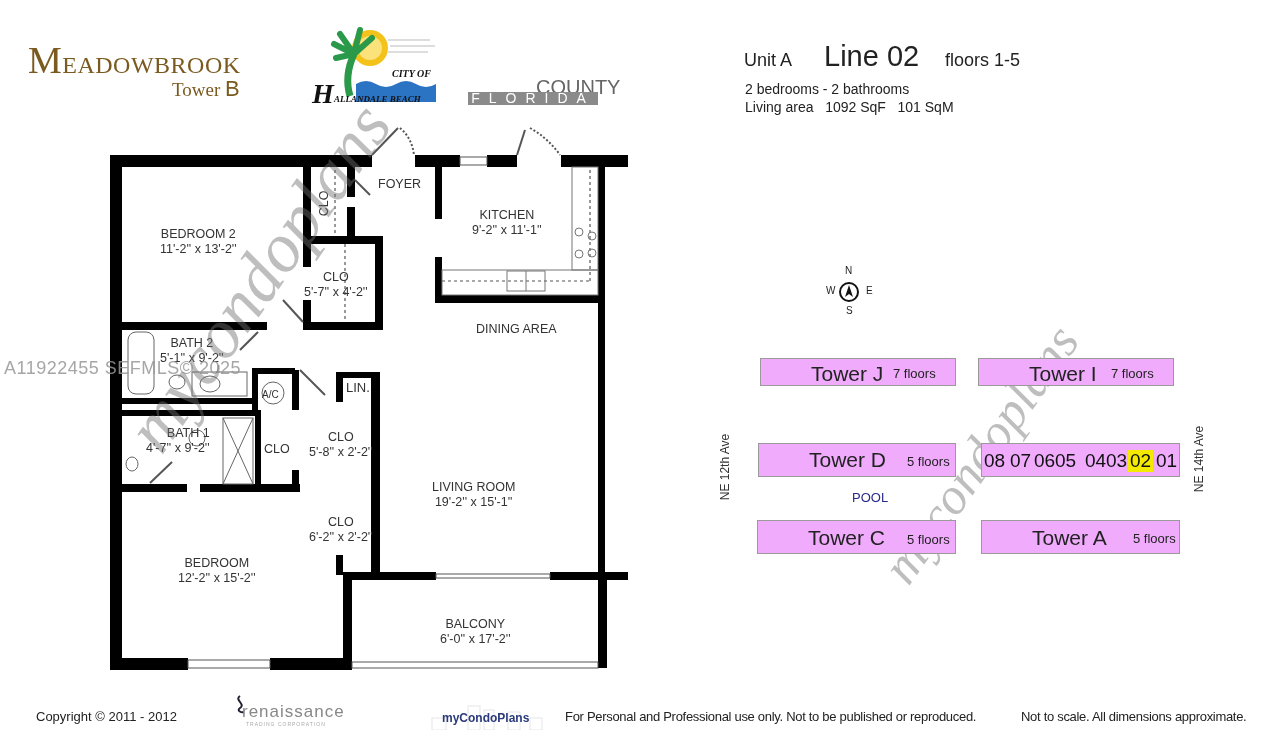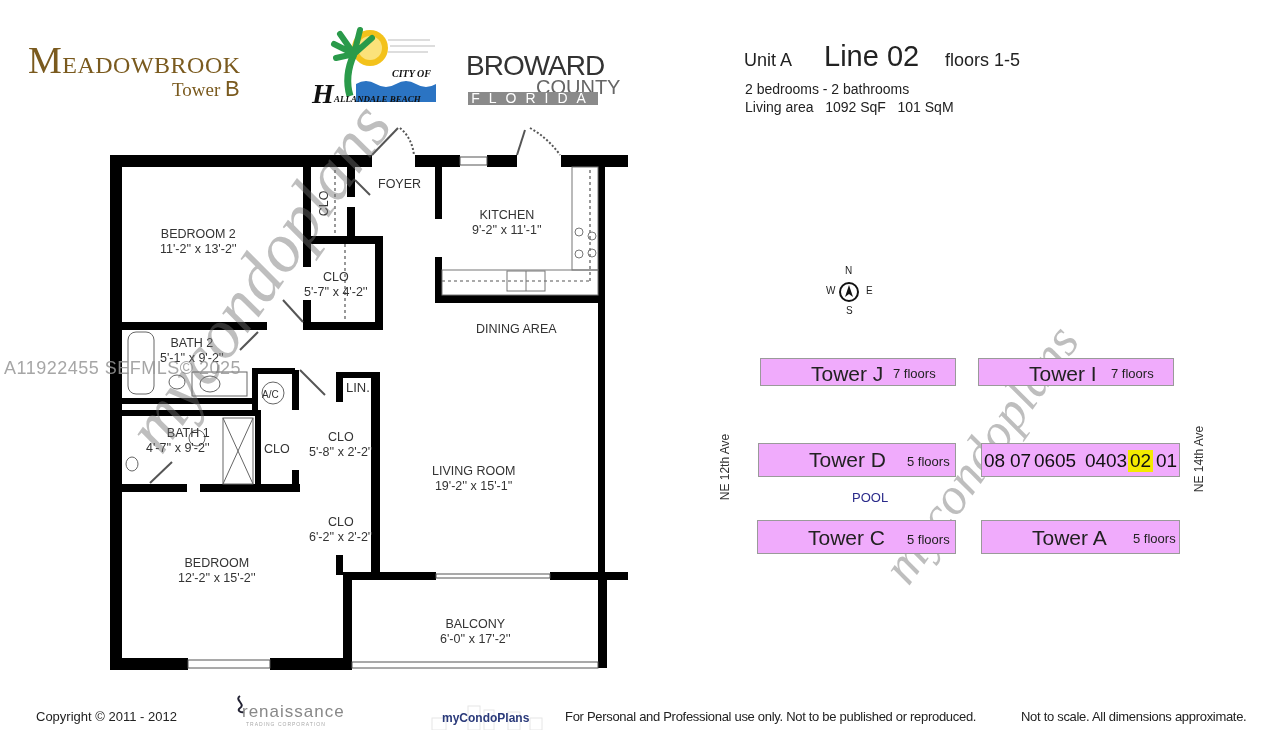--- a/index.html
+++ b/index.html
@@ -69,21 +69,20 @@
     <path d="M40 70 Q34 50 44 28" stroke="#2a9a4a" stroke-width="7" fill="none"></path>
     <path d="M44 28 L24 18 M44 28 L30 8 M44 28 L50 4 M44 28 L62 12 M44 28 L26 32" stroke="#2a9a4a" stroke-width="6" stroke-linecap="round"></path>
     <path d="M46 58 Q56 52 66 58 T86 58 T106 58 T126 58 L126 76 L46 76 Z" fill="#2b74c3"></path>
   </svg>
   <span class="cityof">CITY OF</span>
   <span class="hbig">H</span>
   <span class="hrest">ALLANDALE BEACH</span>
 </div>
 
 <div class="abs brow">
-  <span class="t1">BROWARD</span>
   <span class="t2">COUNTY</span>
   <span class="t3">FLORIDA</span>
 </div>
 
 <div class="abs u-unit">Unit A</div>
 <div class="abs u-line">Line 02</div>
 <div class="abs u-floors">floors 1-5</div>
 <div class="abs u-beds">2 bedrooms - 2 bathrooms</div>
 <div class="abs u-area">Living area   1092 SqF   101 SqM</div>
 
@@ -214,21 +213,21 @@
   </div>
 <div class="lbl" style="left:264px;top:442px">CLO</div>
 <div class="lbl" style="left:309px;top:430px">
     <div>CLO</div>
     <div>5'-8'' x 2'-2''</div>
   </div>
 <div class="lbl" style="left:309px;top:515px">
     <div>CLO</div>
     <div>6'-2'' x 2'-2''</div>
   </div>
-<div class="lbl" style="left:432px;top:464px">
+<div class="lbl" style="left:432px;top:480px">
     <div>LIVING ROOM</div>
     <div>19'-2'' x 15'-1''</div>
   </div>
 <div class="lbl" style="left:178px;top:556px">
     <div>BEDROOM</div>
     <div>12'-2'' x 15'-2''</div>
   </div>
 <div class="lbl" style="left:440px;top:617px">
     <div>BALCONY</div>
     <div>6'-0'' x 17'-2''</div>

